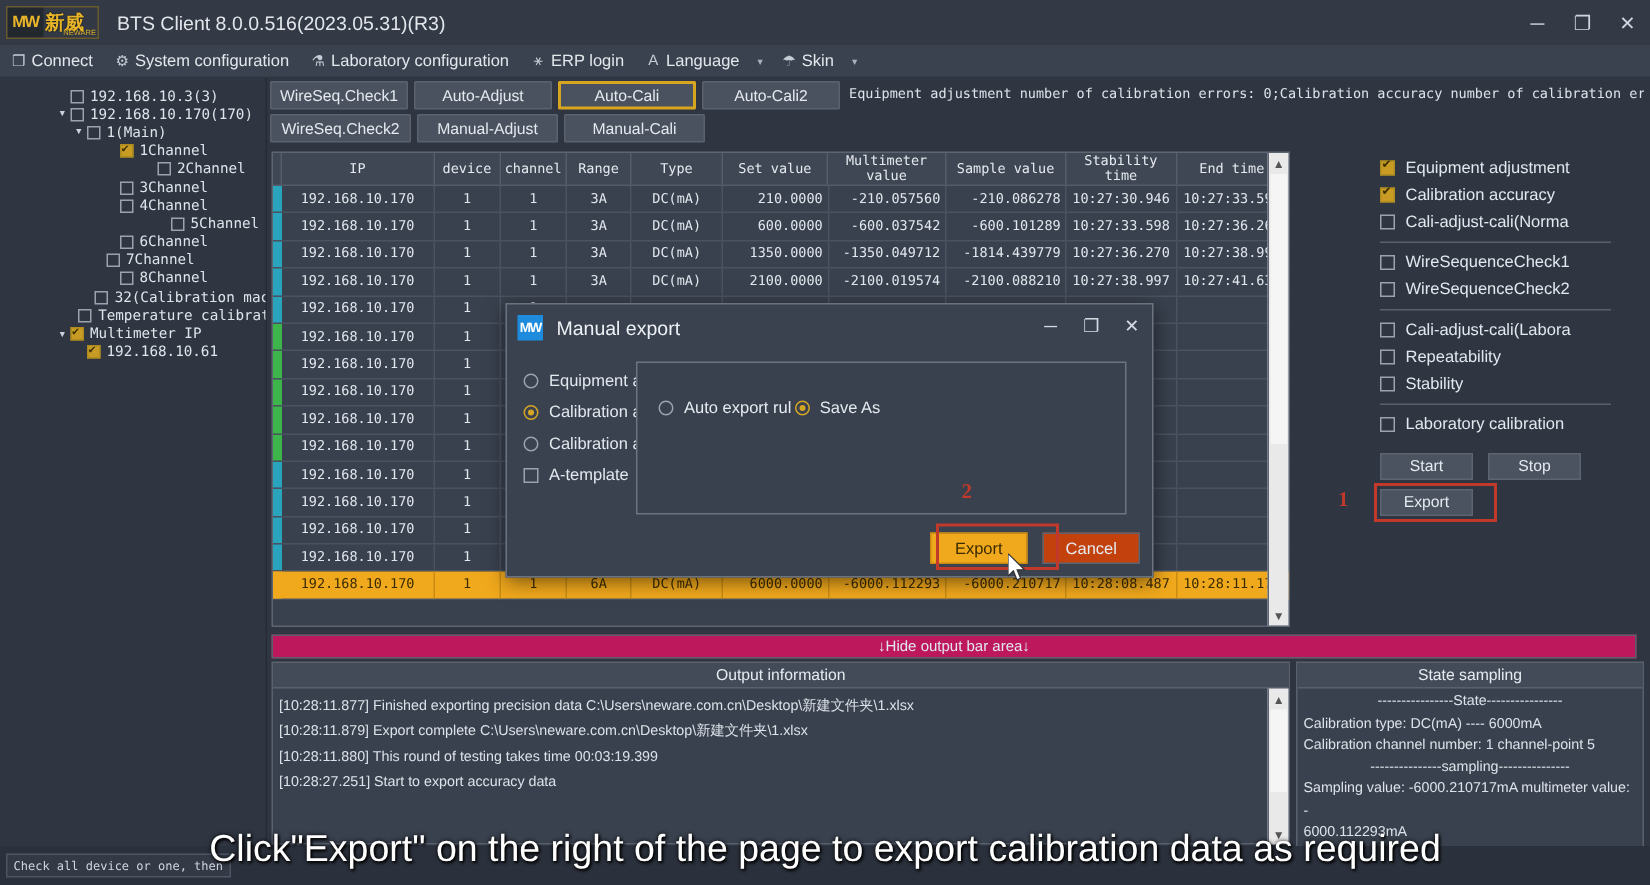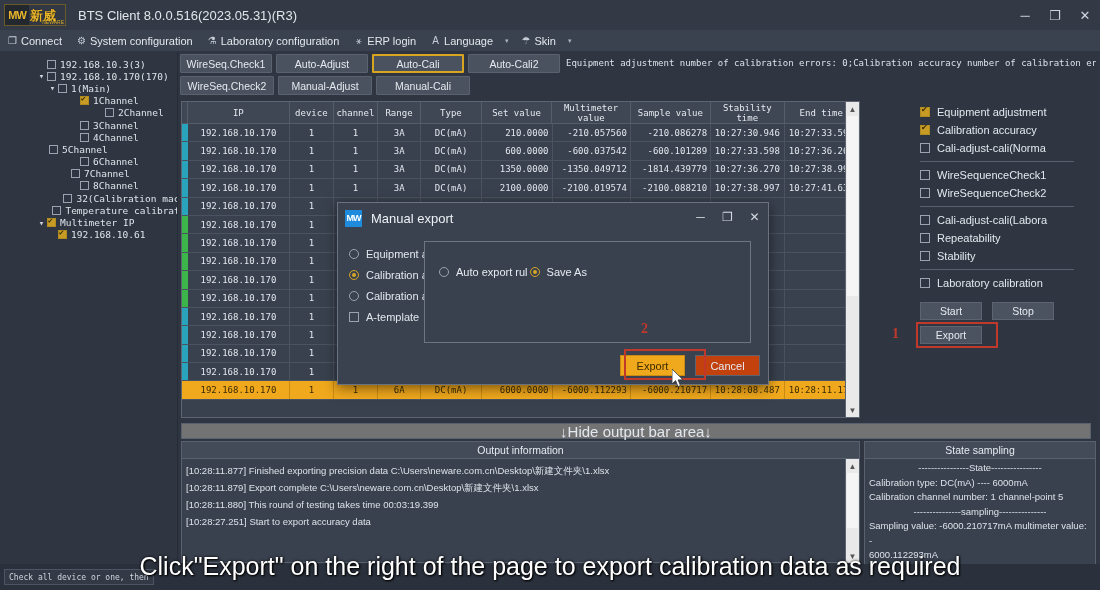--- a/index.html
+++ b/index.html
@@ -140,21 +140,21 @@
   .pbtn {
     width: 62px; height: 18px; background: #4b5360; border: 1px solid #5c6472;
     font-size: 10.5px; color: #e5eaf0; display: flex; align-items: center; justify-content: center;
   }
   .redbox { position: absolute; border: 2px solid #c0392b; pointer-events: none; }
   .redlabel { position: absolute; color: #c0392b; font-size: 14px; font-weight: bold; font-family: "Liberation Serif", serif; }
 
   
   .hidebar {
     position: absolute; left: 181px; top: 423px; width: 910px; height: 16px;
-    background: #737373; border: 1px solid #59616e; font-size: 15px;
+    background: #be185d; border: 1px solid #59616e; font-size: 10px;
     color: #e2e7ee; display: flex; align-items: center; justify-content: center;
   }
 
   
   .outpanel {
     position: absolute; left: 181px; top: 441px; width: 679px; height: 122px;
     background: #39414e; border: 1px solid #59616e;
   }
   .outhdr {
     height: 17px; background: #434b58; border-bottom: 1px solid #59616e;
@@ -315,21 +315,21 @@
       <div class="tnode" style="padding-left: 69px;">
         <span class="exp blank">&nbsp;</span>
         <span class="cbx"></span>
         <span>3Channel</span>
       </div>
       <div class="tnode" style="padding-left: 69px;">
         <span class="exp blank">&nbsp;</span>
         <span class="cbx"></span>
         <span>4Channel</span>
       </div>
-      <div class="tnode" style="padding-left: 38px;">
+      <div class="tnode" style="padding-left: 103px;">
         <span class="exp blank">&nbsp;</span>
         <span class="cbx"></span>
         <span>5Channel</span>
       </div>
       <div class="tnode" style="padding-left: 69px;">
         <span class="exp blank">&nbsp;</span>
         <span class="cbx"></span>
         <span>6Channel</span>
       </div>
       <div class="tnode" style="padding-left: 60px;">

